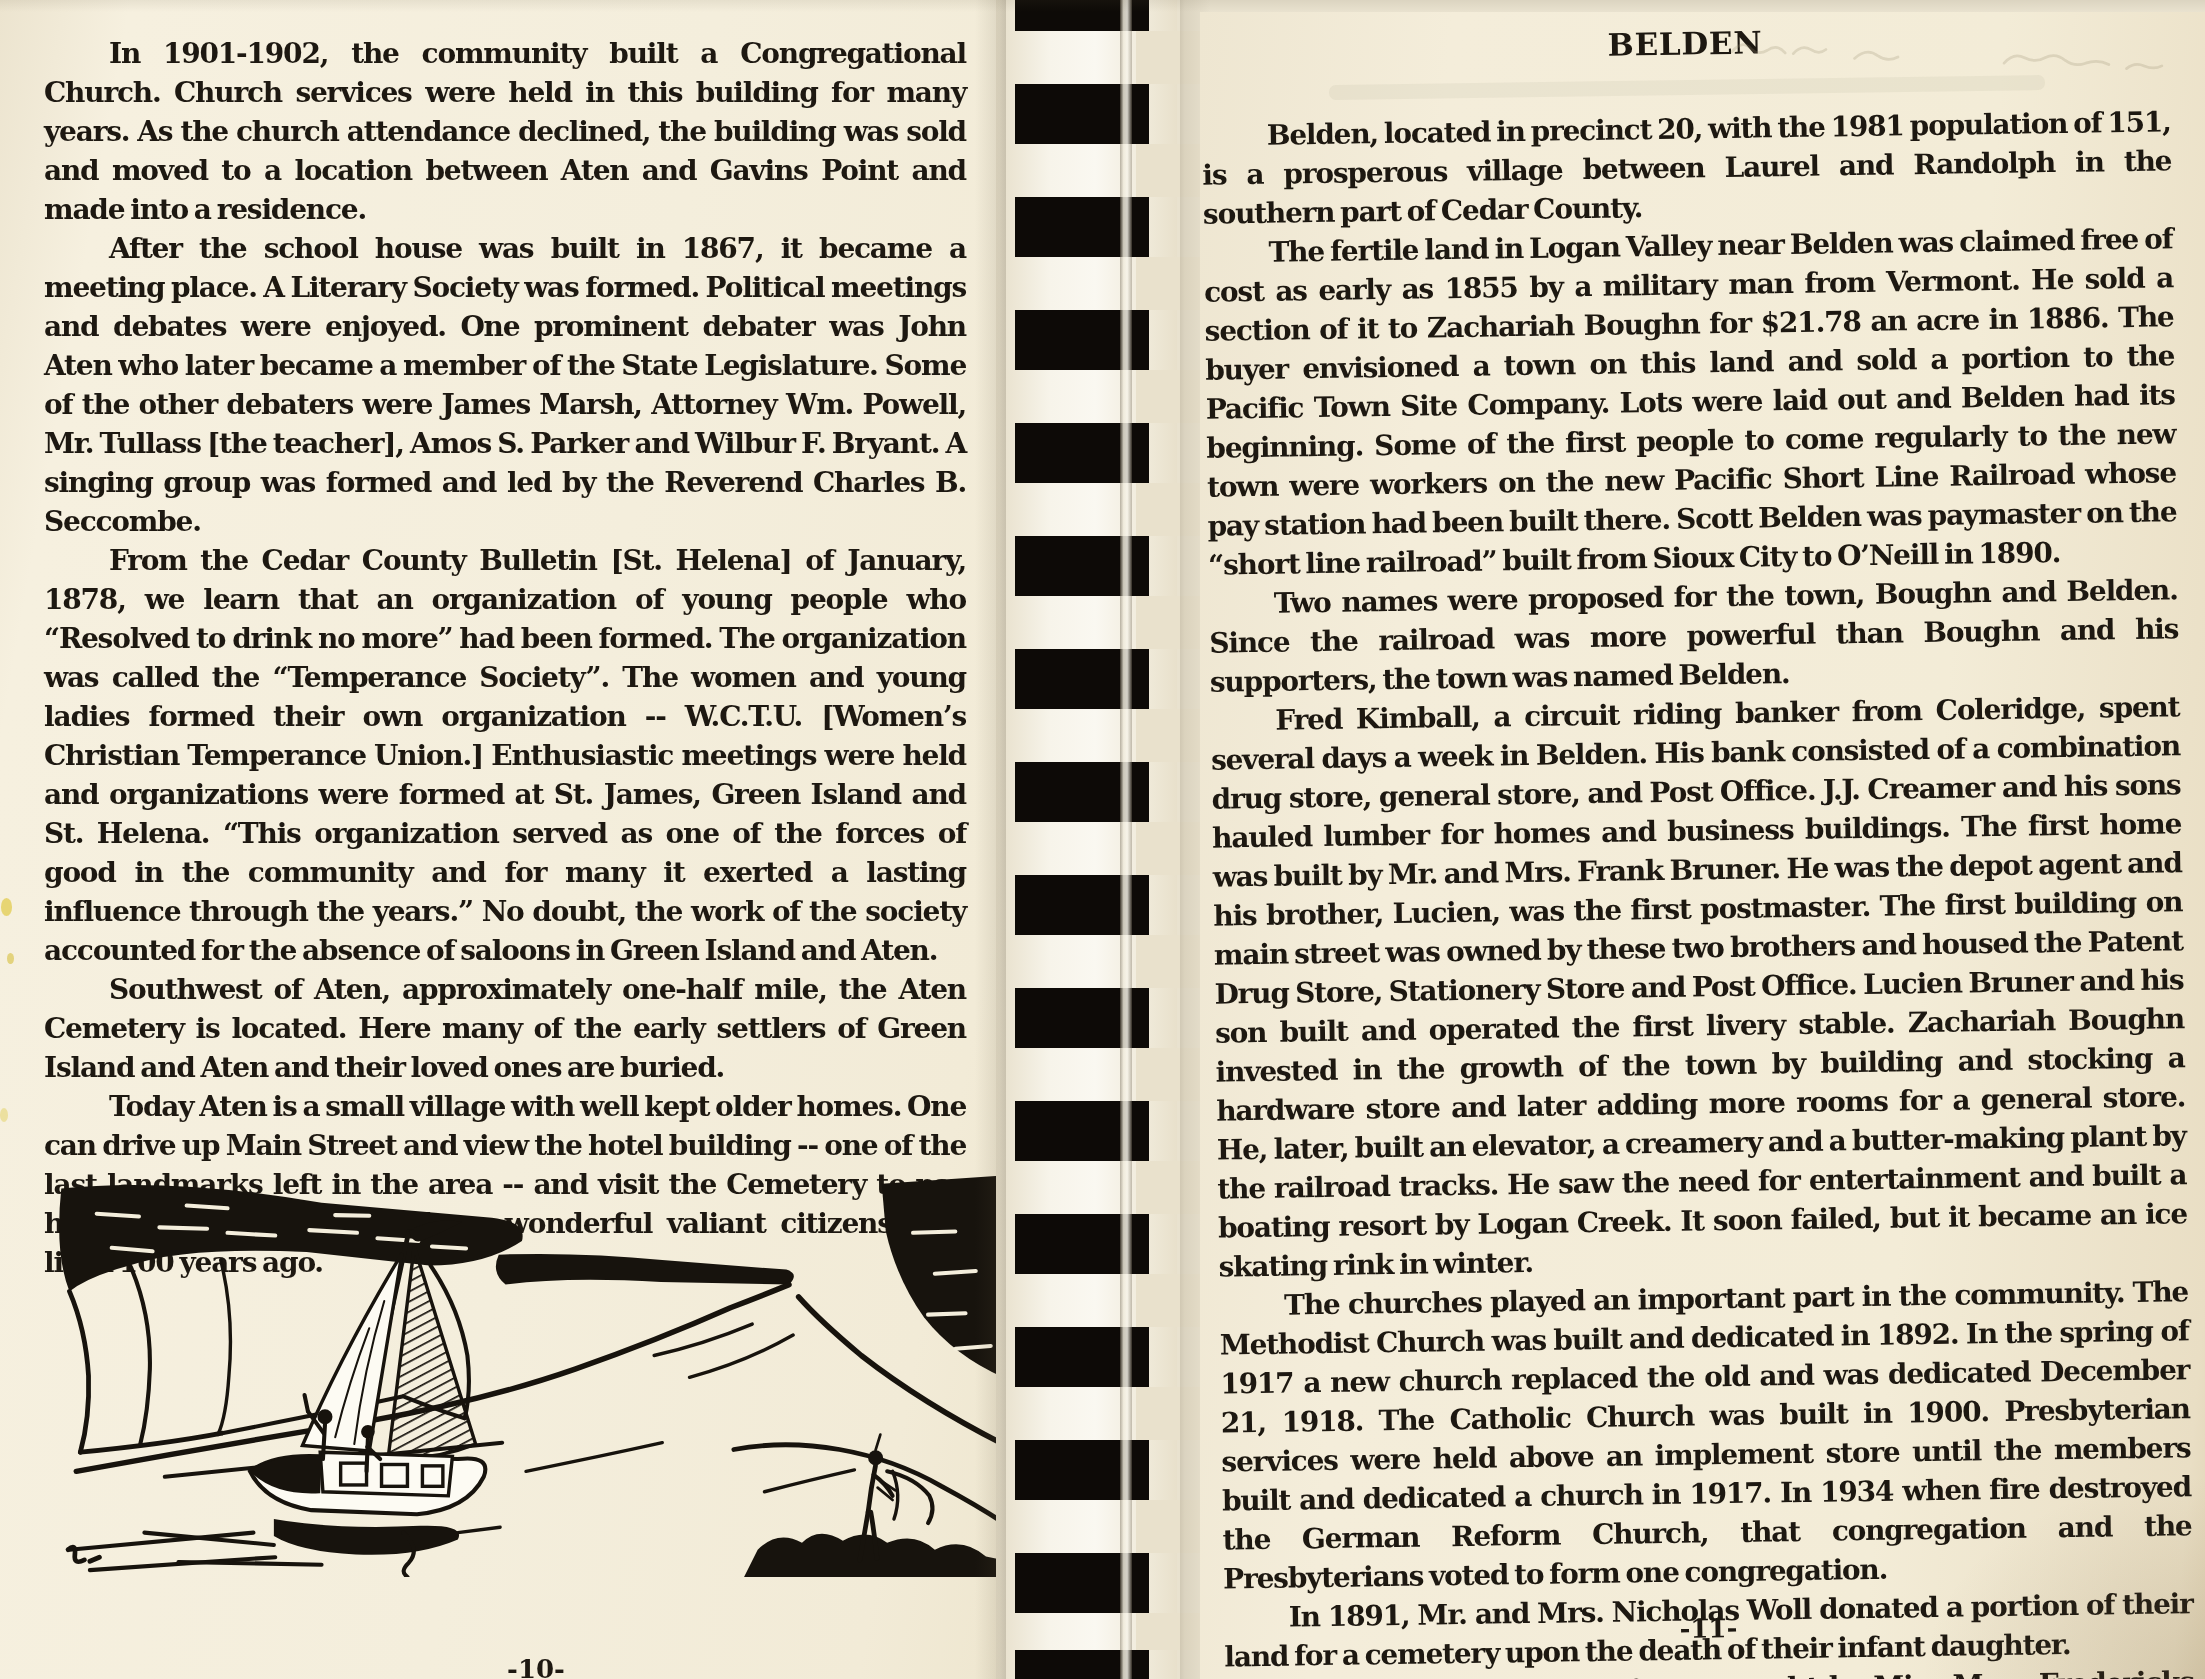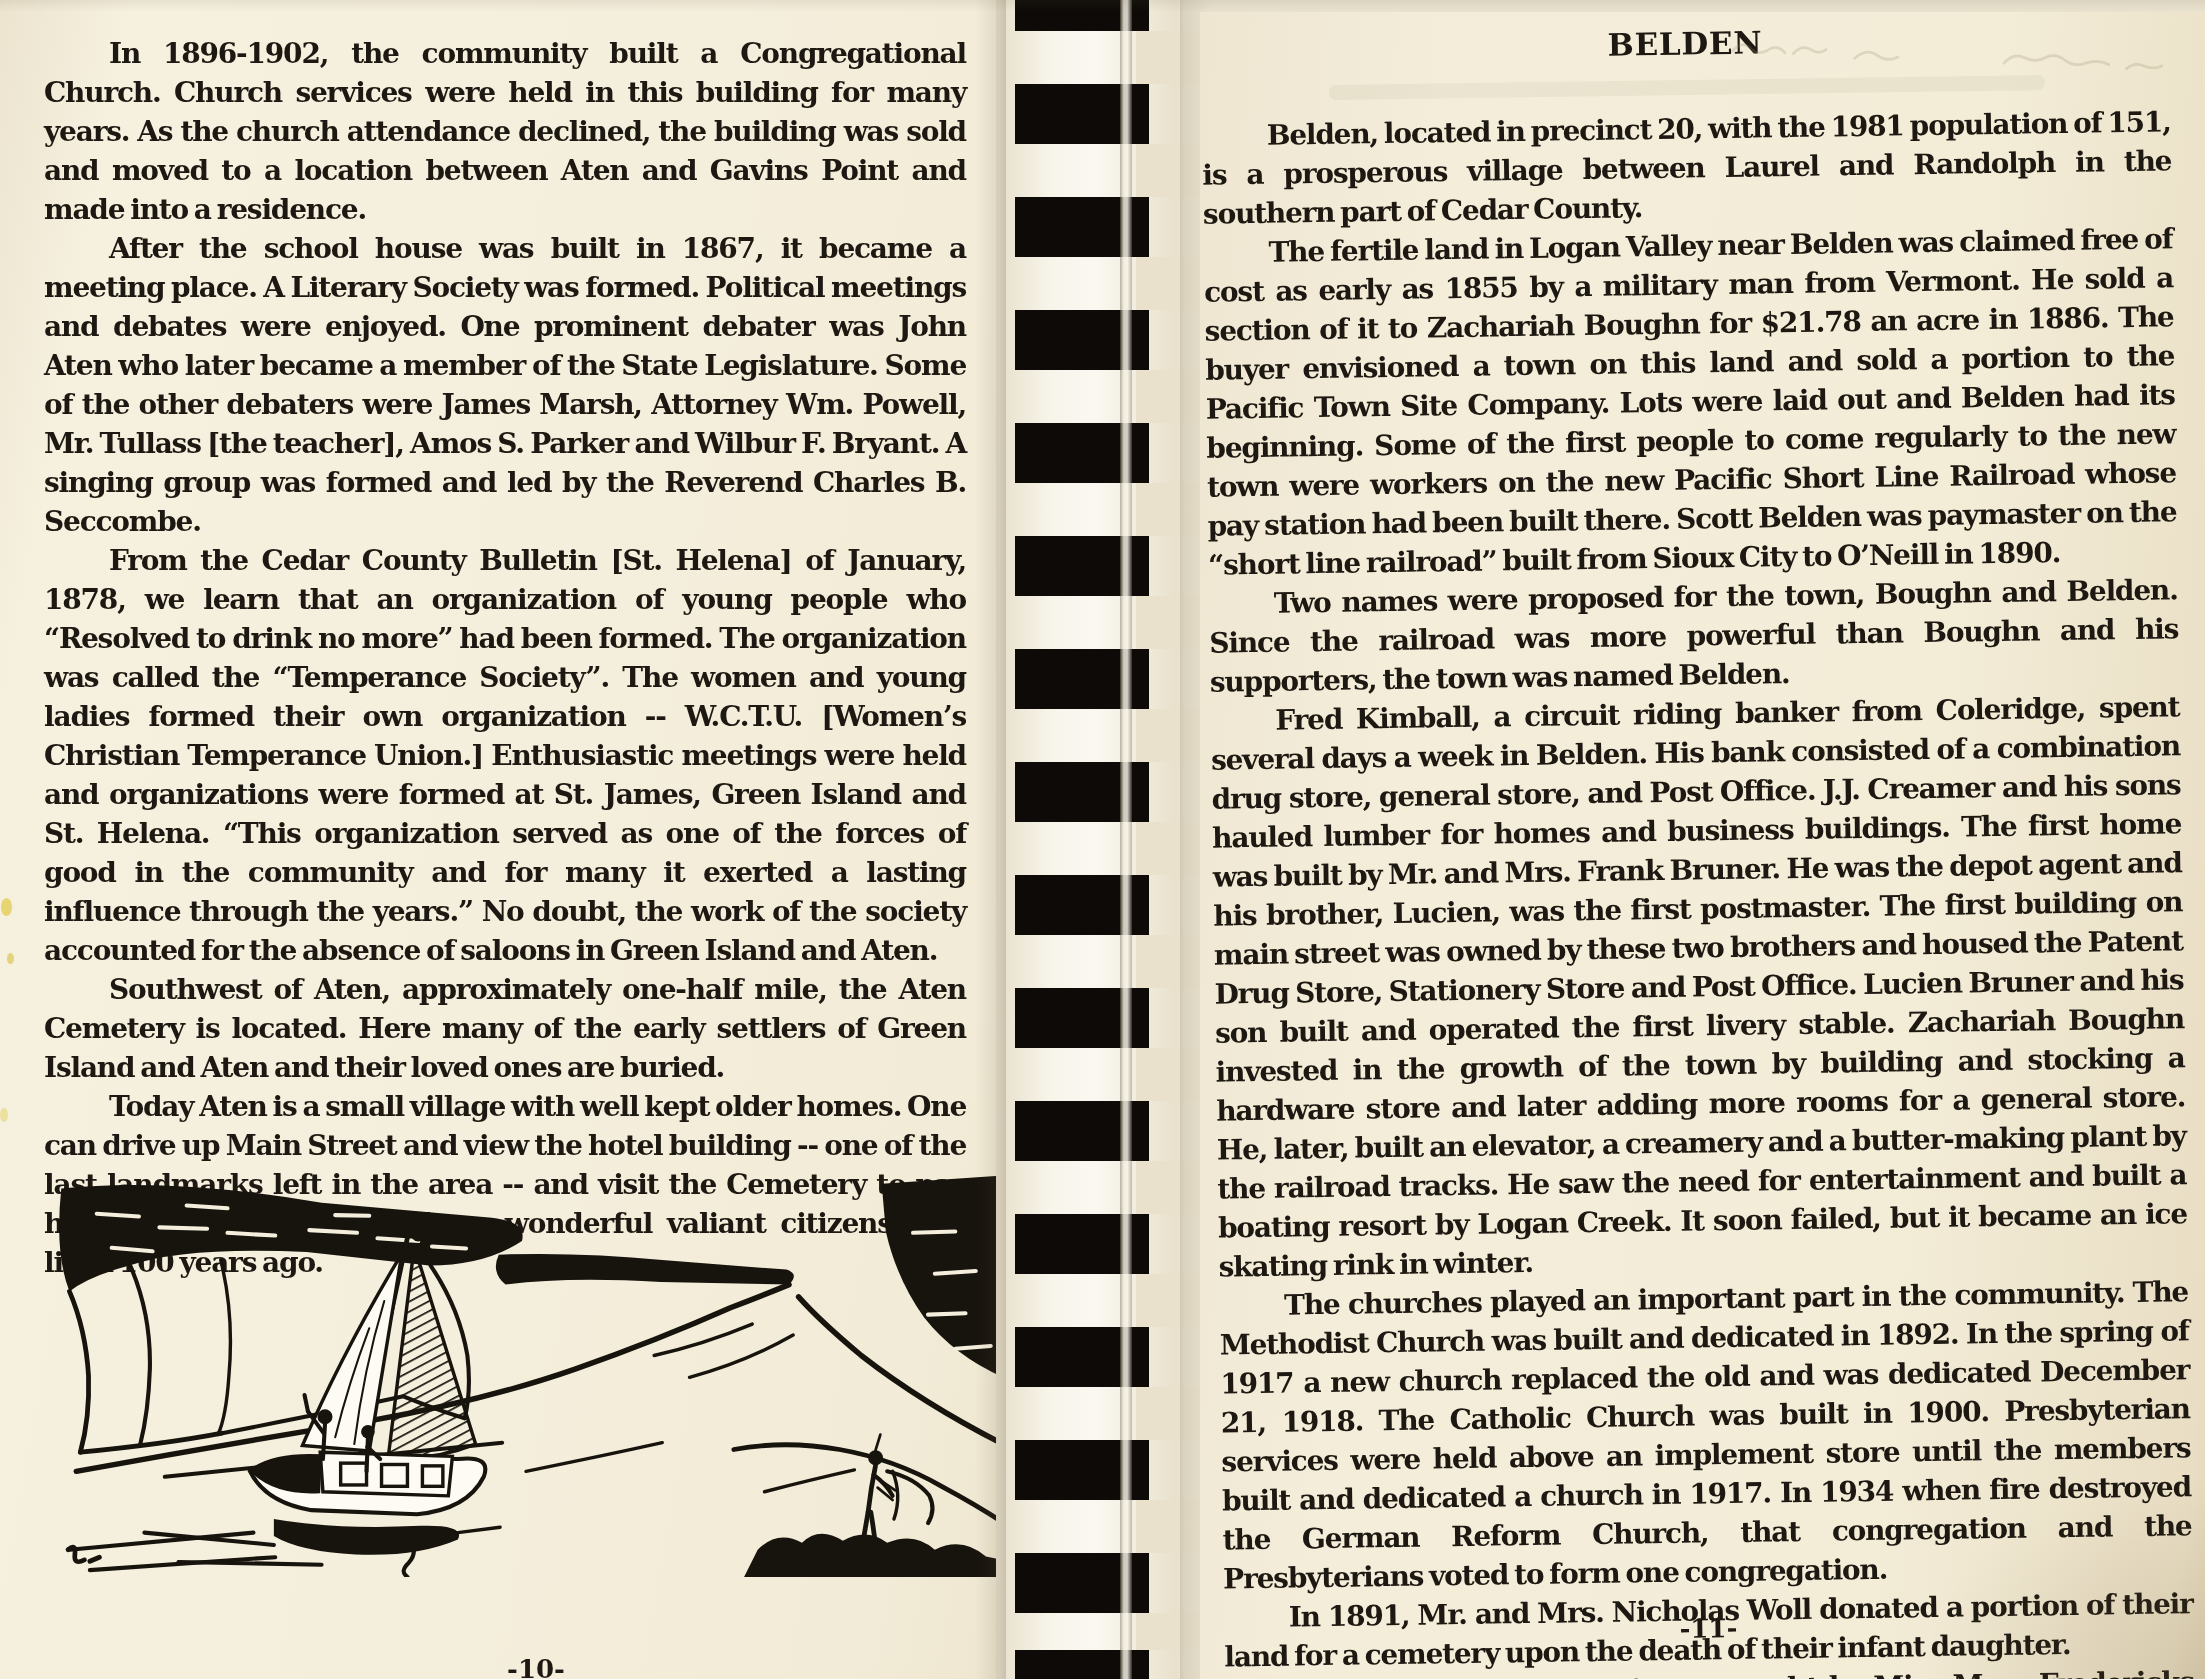--- a/index.html
+++ b/index.html
@@ -105,21 +105,21 @@
 
   .illus { position: absolute; left: 49px; top: 1151px; }
 </style>
 </head>
 <body>
 
 <div class="scan">
 
   <div class="page-left">
     <div class="left-text">
-      <p class="body-par">In 1896-1902, the community built a Congregational Church. Church services were held in this building for many years. As the church attendance declined, the building was sold and moved to a location between Aten and Gavins Point and made into a residence.</p>
+      <p class="body-par">In 1901-1902, the community built a Congregational Church. Church services were held in this building for many years. As the church attendance declined, the building was sold and moved to a location between Aten and Gavins Point and made into a residence.</p>
       <p class="body-par">After the school house was built in 1867, it became a meeting place. A Literary Society was formed. Political meetings and debates were enjoyed. One prominent debater was John Aten who later became a member of the State Legislature. Some of the other debaters were James Marsh, Attorney Wm. Powell, Mr. Tullass [the teacher], Amos S. Parker and Wilbur F. Bryant. A singing group was formed and led by the Reverend Charles B. Seccombe.</p>
       <p class="body-par">From the Cedar County Bulletin [St. Helena] of January, 1878, we learn that an organization of young people who “Resolved to drink no more” had been formed. The organization was called the “Temperance Society”. The women and young ladies formed their own organization -- W.C.T.U. [Women’s Christian Temperance Union.] Enthusiastic meetings were held and organizations were formed at St. James, Green Island and St. Helena. “This organization served as one of the forces of good in the community and for many it exerted a lasting influence through the years.” No doubt, the work of the society accounted for the absence of saloons in Green Island and Aten.</p>
       <p class="body-par">Southwest of Aten, approximately one-half mile, the Aten Cemetery is located. Here many of the early settlers of Green Island and Aten and their loved ones are buried.</p>
       <p class="body-par">Today Aten is a small village with well kept older homes. One can drive up Main Street and view the hotel building -- one of the last landmarks left in the area -- and visit the Cemetery to pay homage and respect to those wonderful valiant citizens who lived 100 years ago.</p>
     </div>
 
     <svg class="illus" width="954" height="426" viewBox="0 0 1400 625">
       <defs>
         <pattern id="hatch" width="13" height="13" patternUnits="userSpaceOnUse" patternTransform="rotate(62)">
           <rect width="13" height="13" fill="none"></rect>

